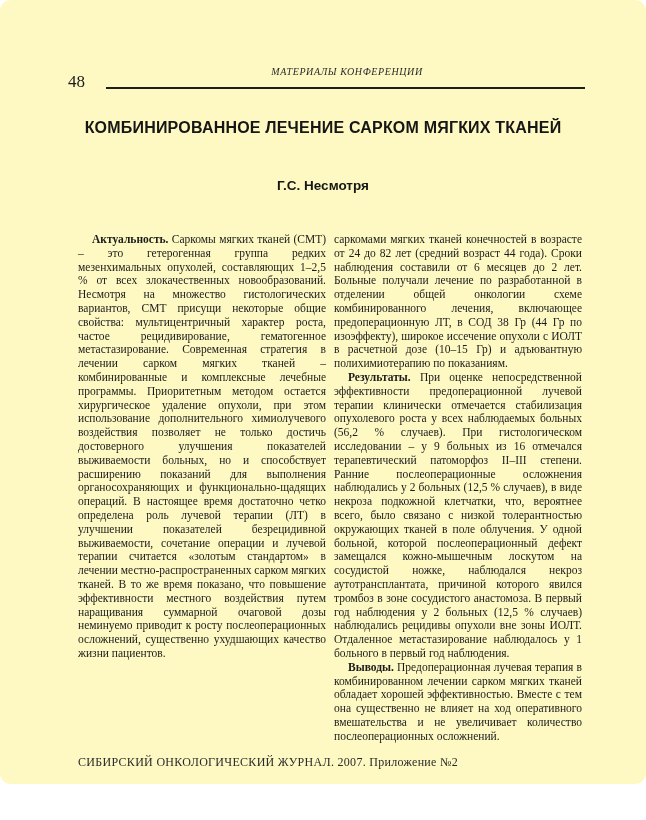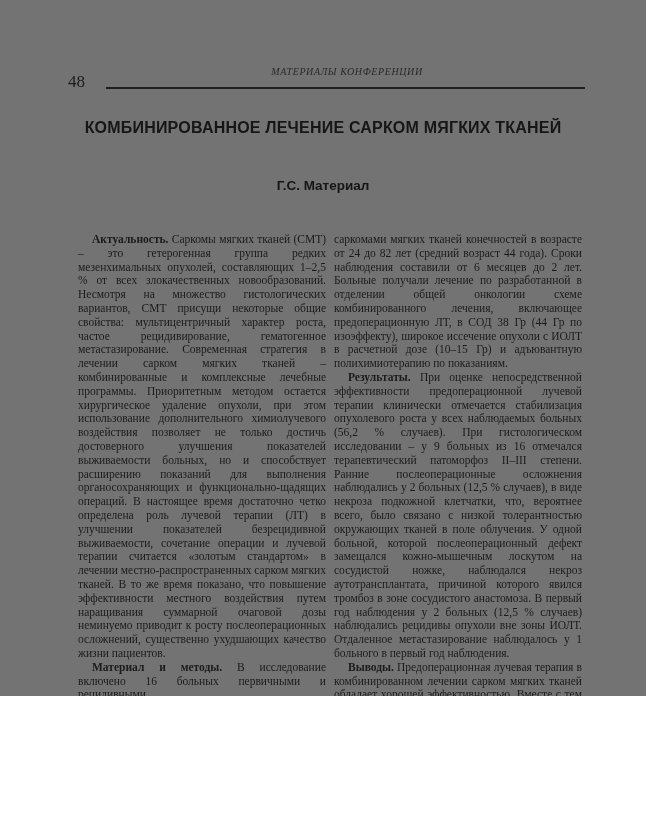--- a/index.html
+++ b/index.html
@@ -3,25 +3,26 @@
 <meta charset="utf-8">
 <style>
   html, body {
     margin: 0;
     padding: 0;
     background: #ffffff;
   }
   .page {
     position: relative;
     width: 646px;
-    height: 696px;
-    background: #737373;
+    height: 784px;
+    background: #fef9c3;
     color: #1b1b1b;
     font-family: "Liberation Serif", serif;
     overflow: hidden;
+    border-radius: 11px;
   }
   
   .running-head {
     position: absolute;
     top: 66px;
     left: 48px;
     right: 0;
     text-align: center;
     font-style: italic;
     font-size: 10px;
@@ -120,33 +121,29 @@
   <div class="running-head">МАТЕРИАЛЫ КОНФЕРЕНЦИИ</div>
 
   <div class="page-number">48</div>
 
   <div class="header-rule"></div>
 
   <h1 class="title">
     <span class="title-line">КОМБИНИРОВАННОЕ ЛЕЧЕНИЕ САРКОМ МЯГКИХ ТКАНЕЙ</span>
   </h1>
 
-  <div class="author">Г.С. Материал</div>
+  <div class="author">Г.С. Несмотря</div>
 
 
   <div class="body-columns">
 
     <div class="column">
       <p class="para">
         <b class="lead">Актуальность.</b>
         <span>Саркомы мягких тканей (СМТ) – это гетерогенная группа редких мезенхимальных опухолей, составляющих 1–2,5 % от всех злокачественных новообразований. Несмотря на множество гистологических вариантов, СМТ присущи некоторые общие свойства: мультицентричный характер роста, частое рецидивирование, гематогенное метастазирование. Современная стратегия в лечении сарком мягких тканей – комбинированные и комплексные лечебные программы. Приоритетным методом остается хирургическое удаление опухоли, при этом использование дополнительного химиолучевого воздействия позволяет не только достичь достоверного улучшения показателей выживаемости больных, но и способствует расширению показаний для выполнения органосохраняющих и функционально-щадящих операций. В настоящее время достаточно четко определена роль лучевой терапии (ЛТ) в улучшении показателей безрецидивной выживаемости, сочетание операции и лучевой терапии считается «золотым стандартом» в лечении местно-распространенных сарком мягких тканей. В то же время показано, что повышение эффективности местного воздействия путем наращивания суммарной очаговой дозы неминуемо приводит к росту послеоперационных осложнений, существенно ухудшающих качество жизни пациентов.</span>
-      </p>
-      <p class="para">
-        <b class="lead">Материал и методы.</b>
-        <span>В исследование включено 16 больных первичными и рецидивными</span>
       </p>
     </div>
 
     <div class="column">
       <p class="para no-indent">
         <b class="lead"></b>
         <span>саркомами мягких тканей конечностей в возрасте от 24 до 82 лет (средний возраст 44 года). Сроки наблюдения составили от 6 месяцев до 2 лет. Больные получали лечение по разработанной в отделении общей онкологии схеме комбинированного лечения, включающее предоперационную ЛТ, в СОД 38 Гр (44 Гр по изоэффекту), широкое иссечение опухоли с ИОЛТ в расчетной дозе (10–15 Гр) и адъювантную полихимиотерапию по показаниям.</span>
       </p>
       <p class="para">
         <b class="lead">Результаты.</b>

